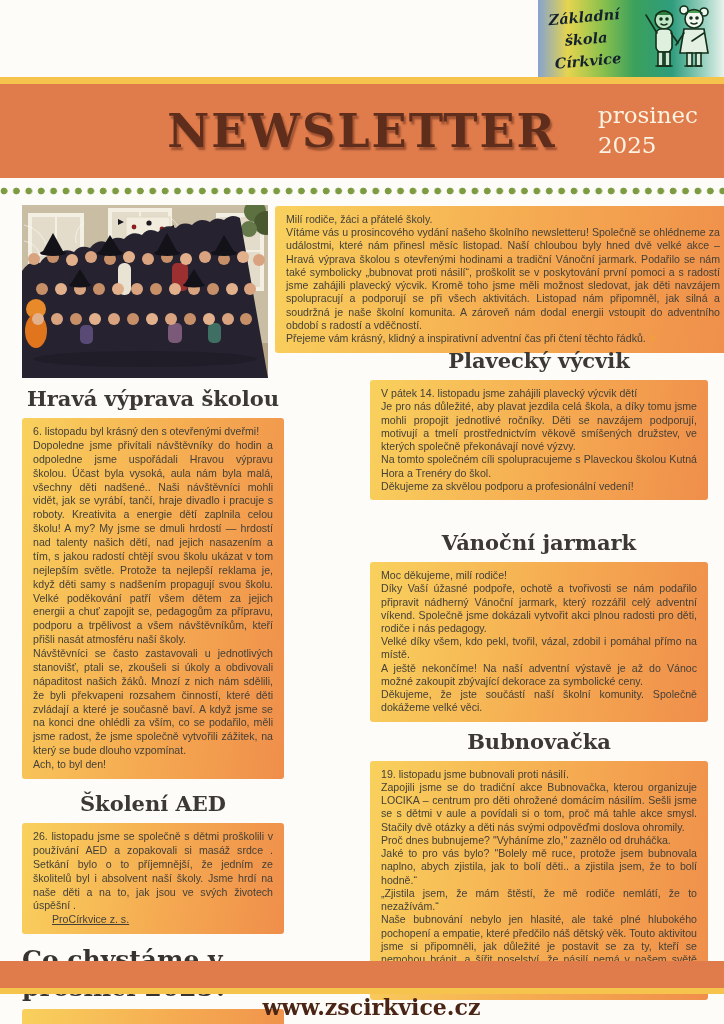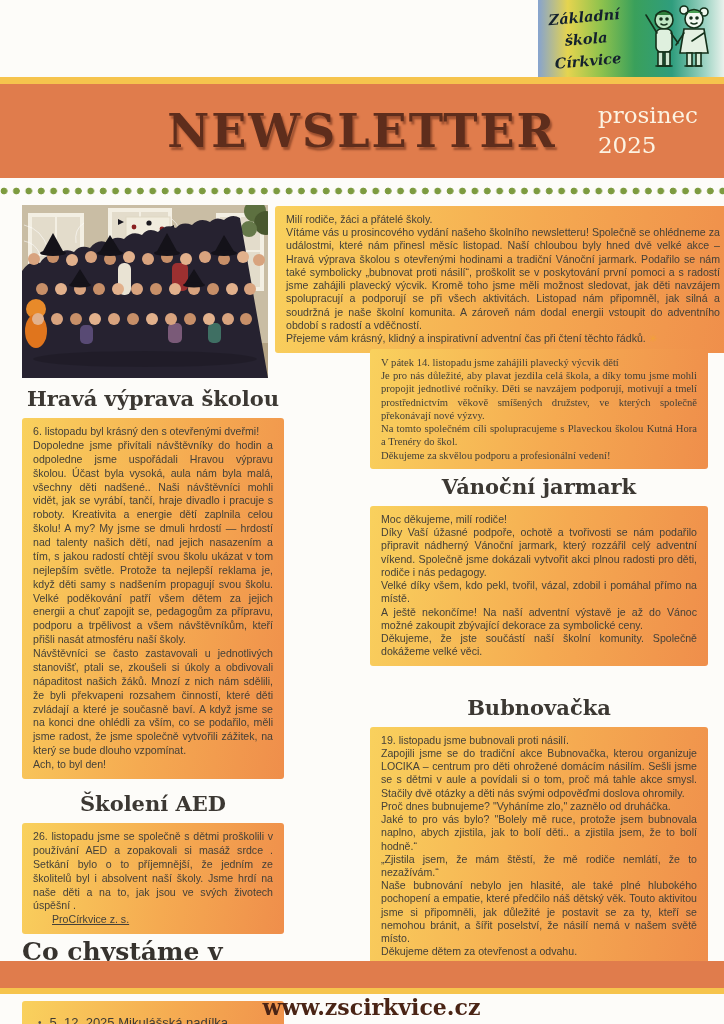--- a/index.html
+++ b/index.html
@@ -37,21 +37,21 @@
          margin:0 0 8px;line-height:1.1;}
   .h-events{font:700 25px "DejaVu Serif",serif;color:#37332e;text-align:left;
             margin:0 0 8px;line-height:1.1;}
 
   .b{background:linear-gradient(100deg,#f9d15d 0%,#f5aa51 55%,#ef8e4b 100%);
      border-radius:3px;padding:7px 11px;color:#454139;font-size:10.6px;
      line-height:1.31;text-align:justify;}
   .b p{margin:0;}
   .b.tight{line-height:1.25;}
   .gap{margin-bottom:13px;}
-  .gap-sm{margin-bottom:4px;}
+  .gap-sm{margin-bottom:12px;}
   .sparkle{color:#f2a238;font-size:10px;}
   .doclink{color:#454139;text-decoration:underline;cursor:pointer;padding-left:19px;}
 
   .events-block{padding:8px 10px 9px;}
   .events-block ul{margin:0;padding:0 0 0 6px;list-style:none;}
   .events-block li{font-size:13px;color:#3e3a35;line-height:1.42;margin:5px 0;}
   .events-block li::before{content:"•";margin-right:8px;color:#56524c;font-size:10px;position:relative;top:-1px;}
 
   
   .f-orange{position:absolute;left:0;top:961px;width:724px;height:27px;background:#e07c4c;}
@@ -253,29 +253,30 @@
         <li>7. 12. 2025 Adventní koncert našich žáků na Kačině</li>
         <li>15. 12. 2025 Kino</li>
         <li>15 . – 19. 12. Třídní vánoční besídky</li>
         <li>22. 12. – 9. 1. 2026 Vánoční prázdniny</li>
       </ul>
     </div>
   </div>
 
   <div class="col-right">
 
-    <div class="b tight" style="margin-bottom:6px;font-family:Liberation Serif, serif;">
+    <h2 class="h-sec">Plavecký výcvik</h2>
+    <div class="b tight" style="margin-bottom:31px;">
       <p>V pátek 14. listopadu jsme zahájili plavecký výcvik dětí</p>
       <p>Je pro nás důležité, aby plavat jezdila celá škola, a díky tomu jsme mohli propojit jednotlivé ročníky. Děti se navzájem podporují, motivují a tmelí prostřednictvím věkově smíšených družstev, ve kterých společně překonávají nové výzvy.</p>
       <p>Na tomto společném cíli spolupracujeme s Plaveckou školou Kutná Hora a Trenéry do škol.</p>
       <p>Děkujeme za skvělou podporu a profesionální vedení!</p>
     </div>
 
     <h2 class="h-sec">Vánoční jarmark</h2>
-    <div class="b tight" style="margin-bottom:30px;">
+    <div class="b tight" style="margin-bottom:8px;">
       <p>Moc děkujeme, milí rodiče!</p>
       <p>Díky Vaší úžasné podpoře, ochotě a tvořivosti se nám podařilo připravit nádherný Vánoční jarmark, který rozzářil celý adventní víkend. Společně jsme dokázali vytvořit akci plnou radosti pro děti, rodiče i nás pedagogy.</p>
       <p>Velké díky všem, kdo pekl, tvořil, vázal, zdobil i pomáhal přímo na místě.</p>
       <p>A ještě nekončíme! Na naší adventní výstavě je až do Vánoc možné zakoupit zbývající dekorace za symbolické ceny.</p>
       <p>Děkujeme, že jste součástí naší školní komunity. Společně dokážeme velké věci.</p>
     </div>
 
     <h2 class="h-sec">Bubnovačka</h2>
     <div class="b tight">
       <p>19. listopadu jsme bubnovali proti násilí.</p>

